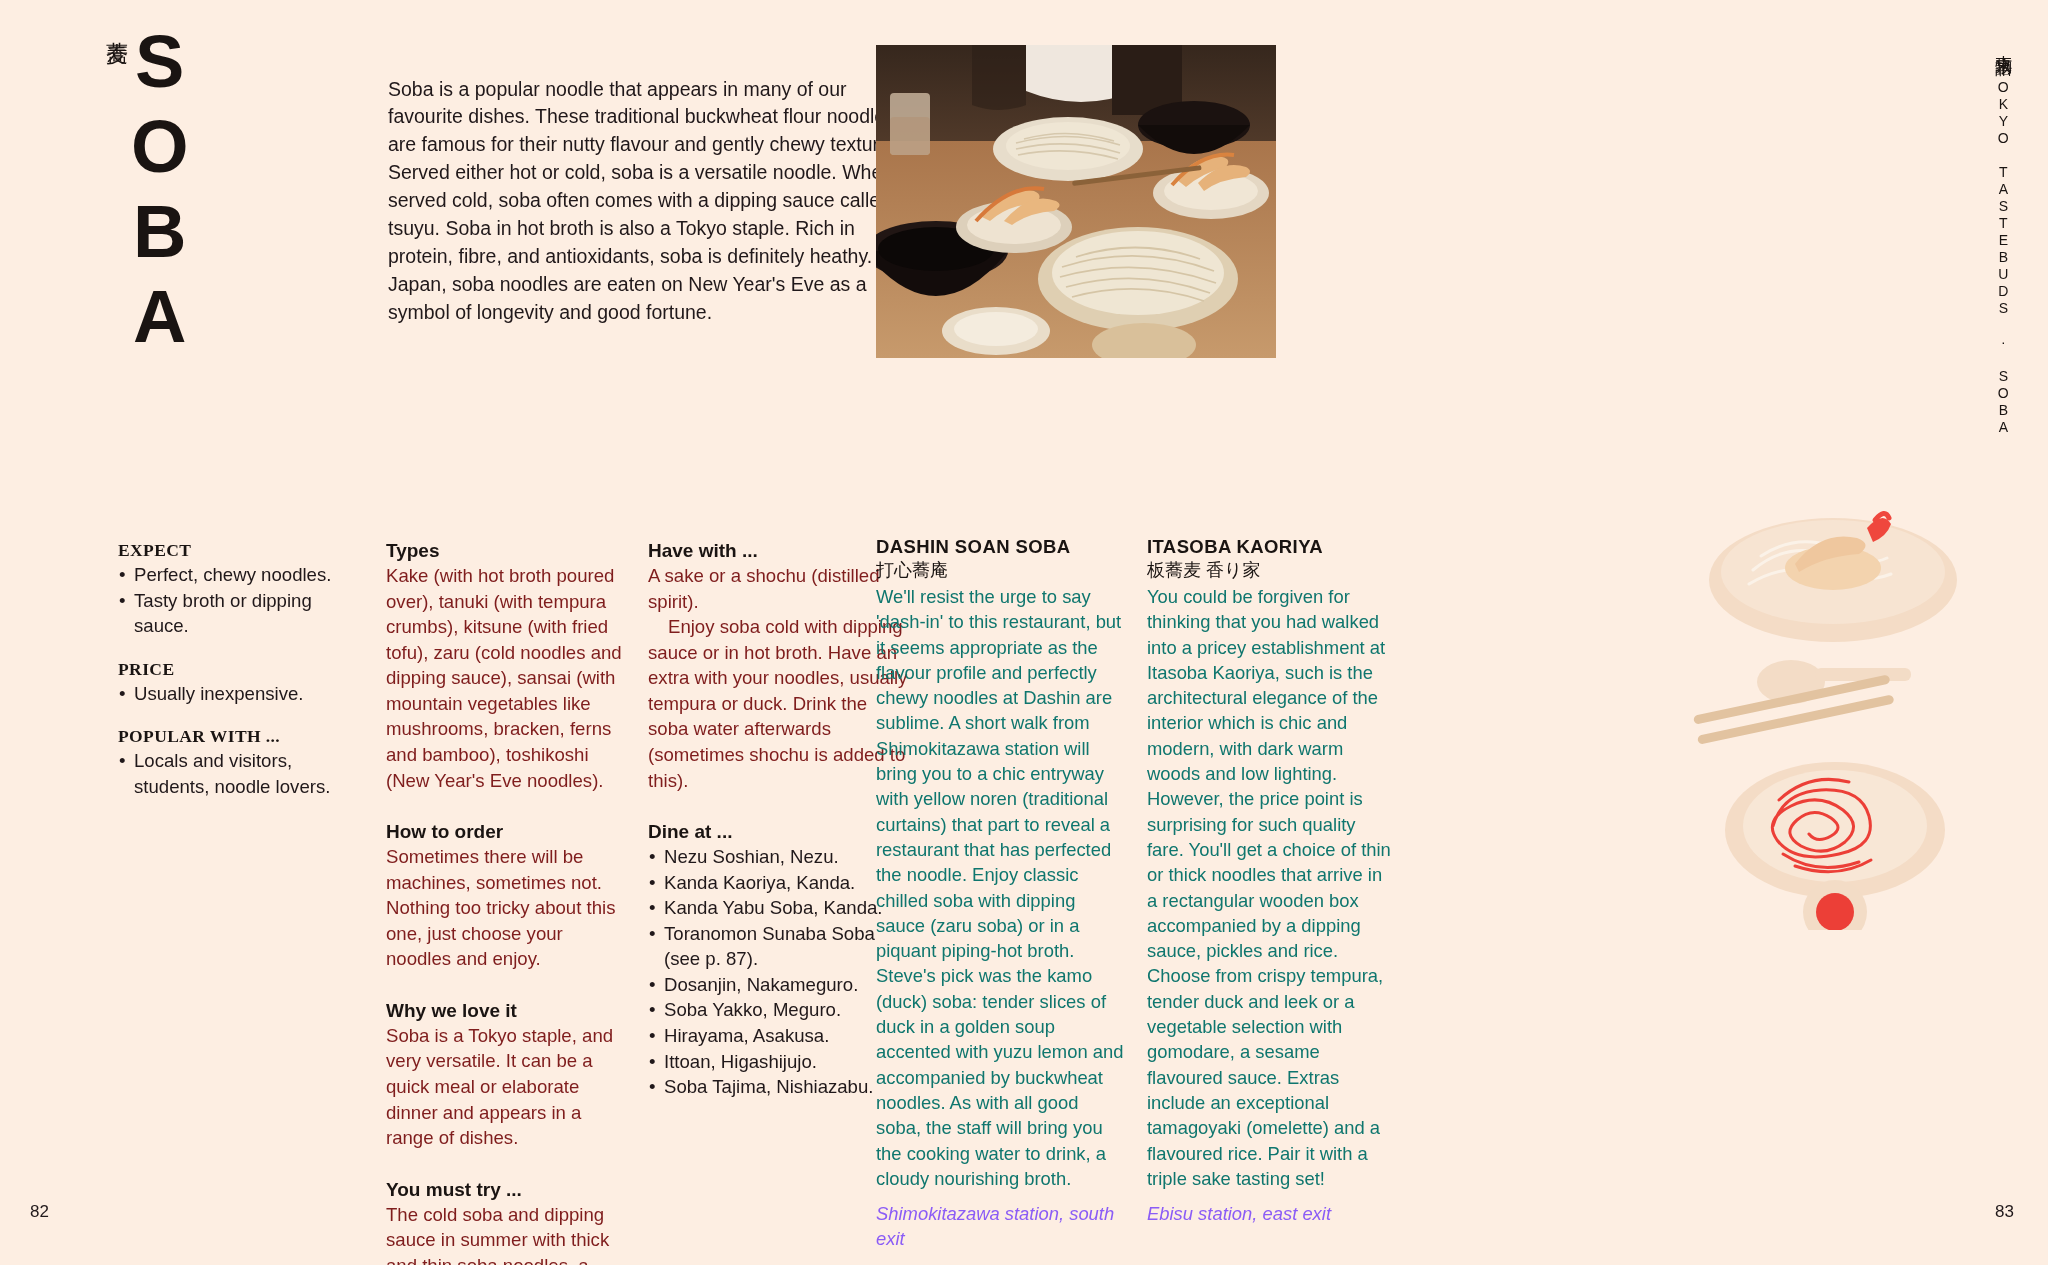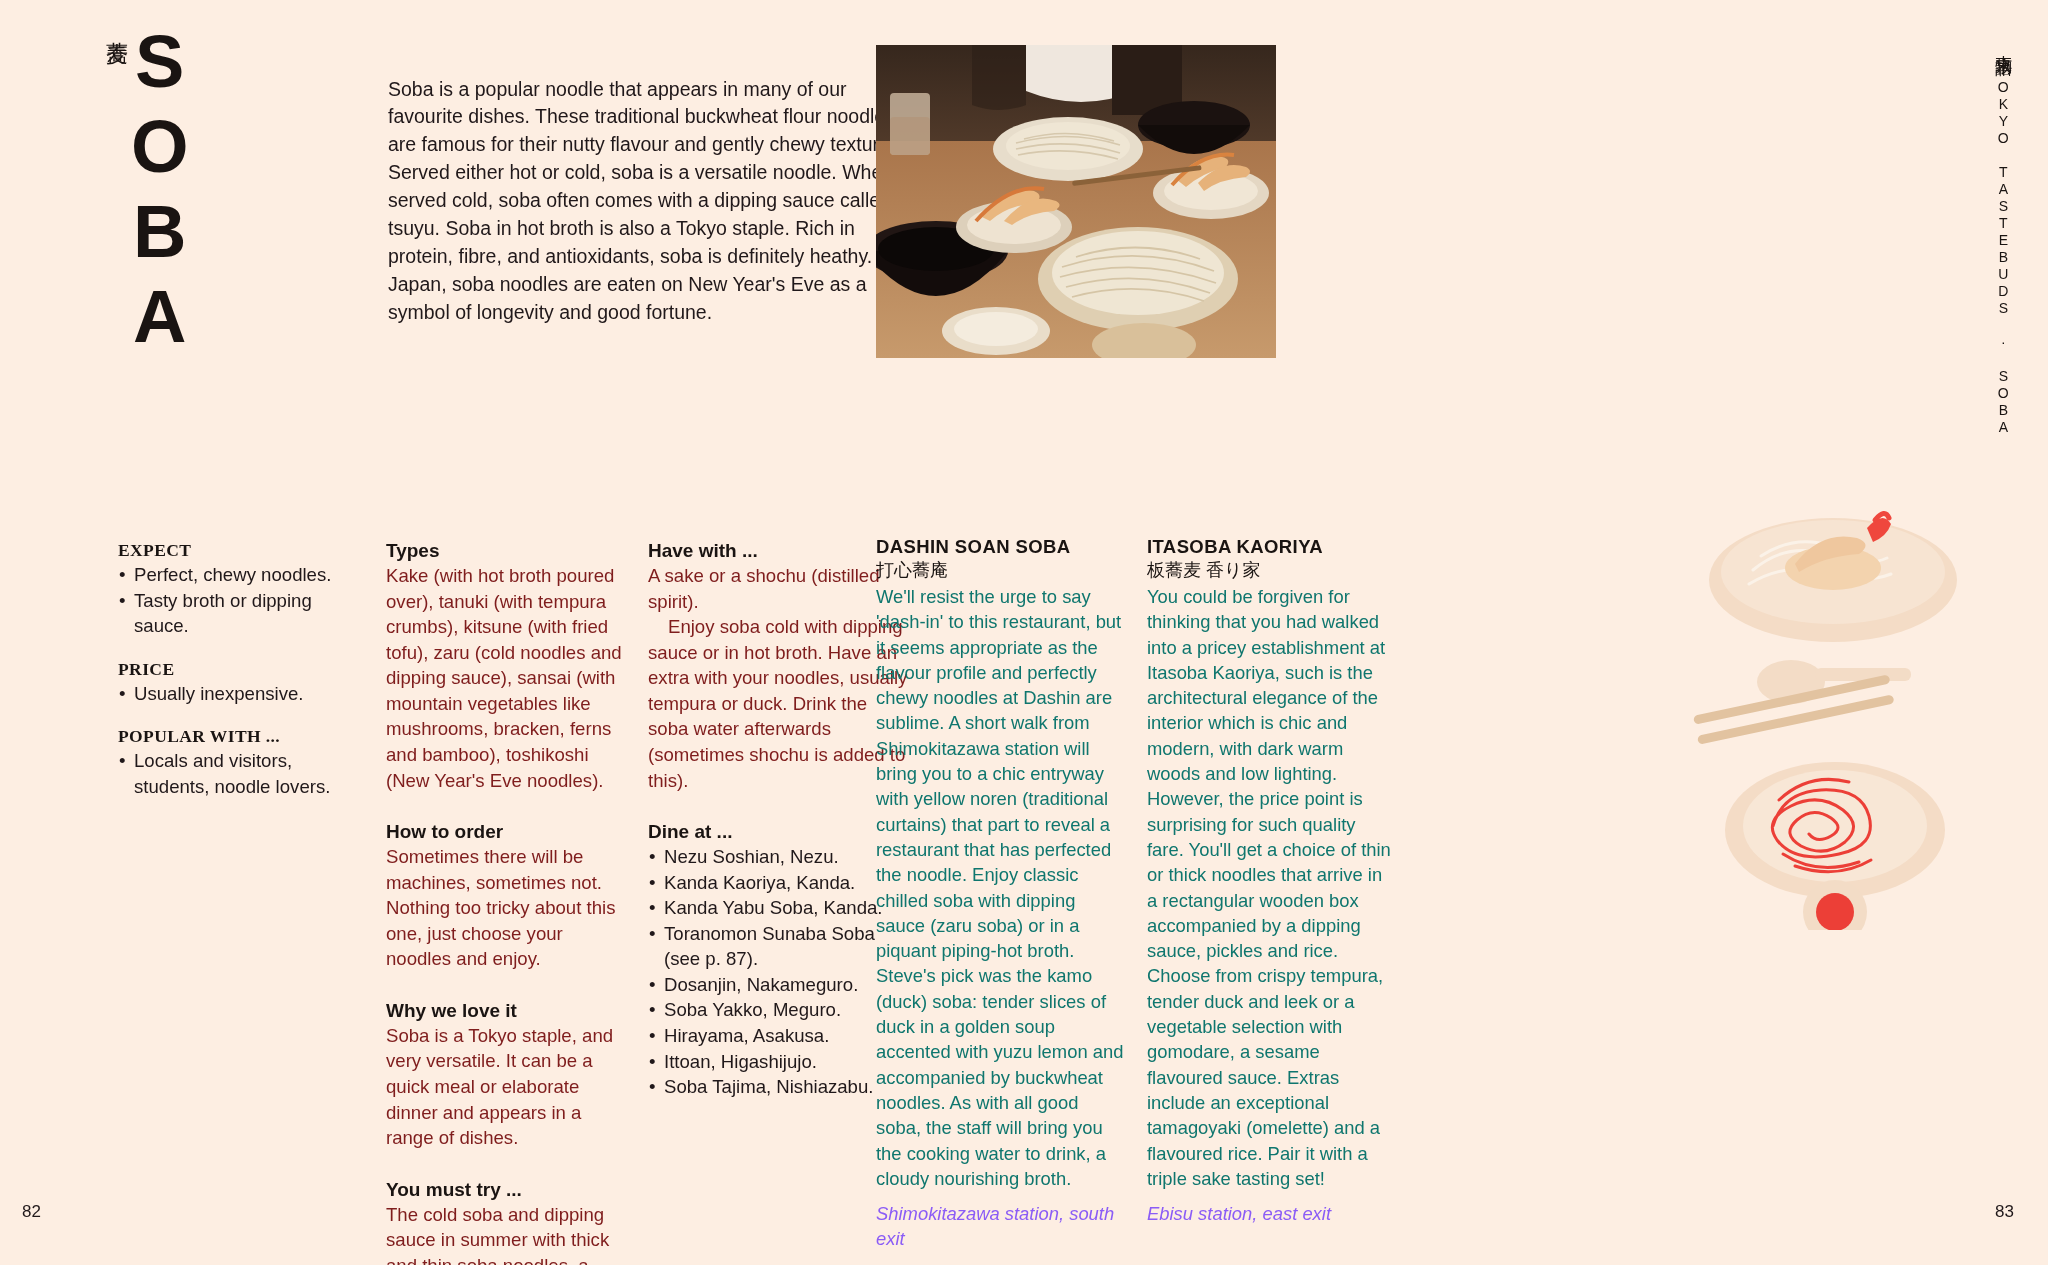--- a/index.html
+++ b/index.html
@@ -130,21 +130,21 @@
   }
   .gap-s { height: 20px; }
   .gap-m { height: 28px; }
 
   .folio {
     position: absolute;
     bottom: 43px;
     font-size: 17px;
     color: #20181a;
   }
-  .folio-left { left: 22px; margin-top: 17px; }
+  .folio-left { left: 30px; margin-top: 17px; }
   .folio-right { right: 34px; }
 
   
   .photo {
     position: absolute;
     left: -148px;
     top: 45px;
     width: 400px;
     height: 313px;
     overflow: hidden;

